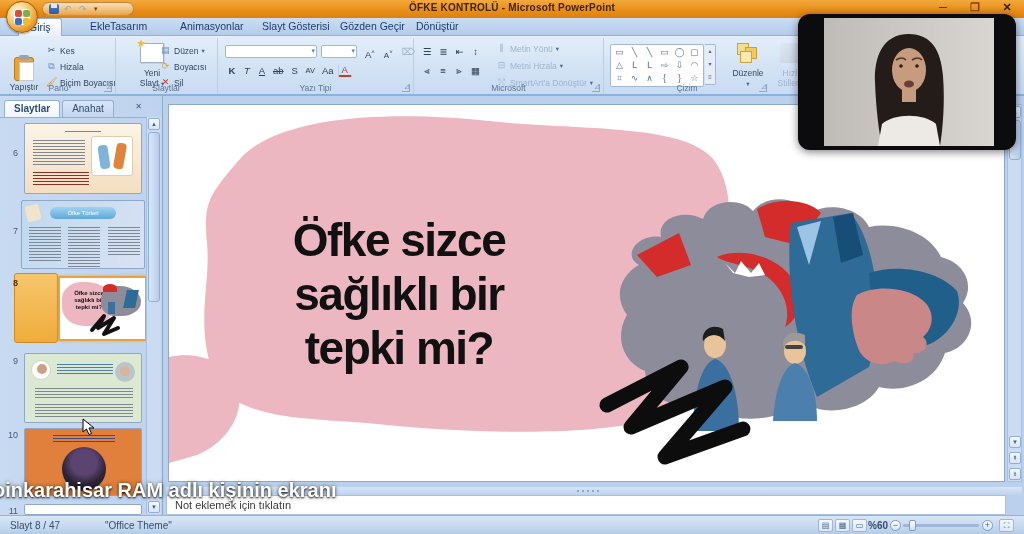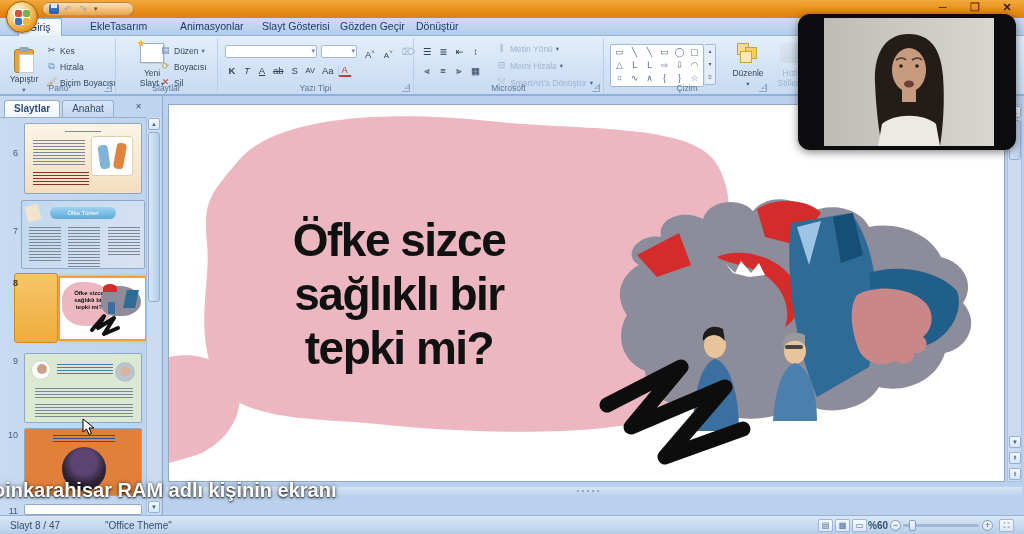--- a/index.html
+++ b/index.html
@@ -134,20 +134,21 @@
 
   
   .cursor{left:82px;top:418px;z-index:60;}
 </style>
 </head>
 <body>
 
 <div class="screen">
 
   <div class="abs titlebar"></div>
+  <div class="abs title-text">ÖFKE KONTROLÜ - Microsoft PowerPoint</div>
   <div class="abs winbtns">
     <span class="winbtn">─</span>
     <span class="winbtn restore">❐</span>
     <span class="winbtn">✕</span>
   </div>
   <div class="abs orb">
     <div class="abs orb-core">
       <i style="background:#D94F3D"></i>
         <i style="background:#7CB04A"></i>
       <i style="background:#3E6FB8"></i>
@@ -167,21 +168,21 @@
     <span class="rtab" style="left:100px">Tasarım</span>
     <span class="rtab" style="left:170px">Animasyonlar</span>
     <span class="rtab" style="left:252px">Slayt Gösterisi</span>
     <span class="rtab" style="left:330px">Gözden Geçir</span>
     <span class="rtab" style="left:406px">Dönüştür</span>
   </div>
 
   <div class="abs ribbon">
 
     <div class="rgroup" style="left:2px;width:114px">
-      <div class="bigbtn" style="left:2px;top:10px">
+      <div class="bigbtn" style="left:2px;top:18px">
         <div class="bico">
             <div class="ico-clip"></div>
           </div>
         <div>Yapıştır</div><span class="dd">▾</span>
       </div>
       <div class="smallrow" style="left:44px;top:6px">
         <span class="sico">✂</span>
           <span>Kes</span>
       </div>
       <div class="smallrow" style="left:44px;top:22px">
@@ -463,20 +464,21 @@
       <div class="sarrow" style="top:1px">▲</div>
       <div class="sthumbv" style="top:15px;height:40px"></div>
       <div class="sarrow" style="bottom:33px">▼</div>
       <div class="sarrow" style="bottom:17px">⇞</div>
       <div class="sarrow" style="bottom:1px">⇟</div>
     </div>
 
     <div class="abs notes-split">
         <i></i>
       </div>
+    <div class="abs notes">Not eklemek için tıklatın</div>
   </div>
 
   <div class="abs statusbar">
     <span class="abs" style="left:10px;top:4px">Slayt 8 / 47</span>
     <span class="abs" style="left:105px;top:4px">"Office Theme"</span>
     <div class="viewbtns">
       <span class="viewbtn">▤</span>
       <span class="viewbtn">▦</span>
       <span class="viewbtn">▭</span>
     </div>

